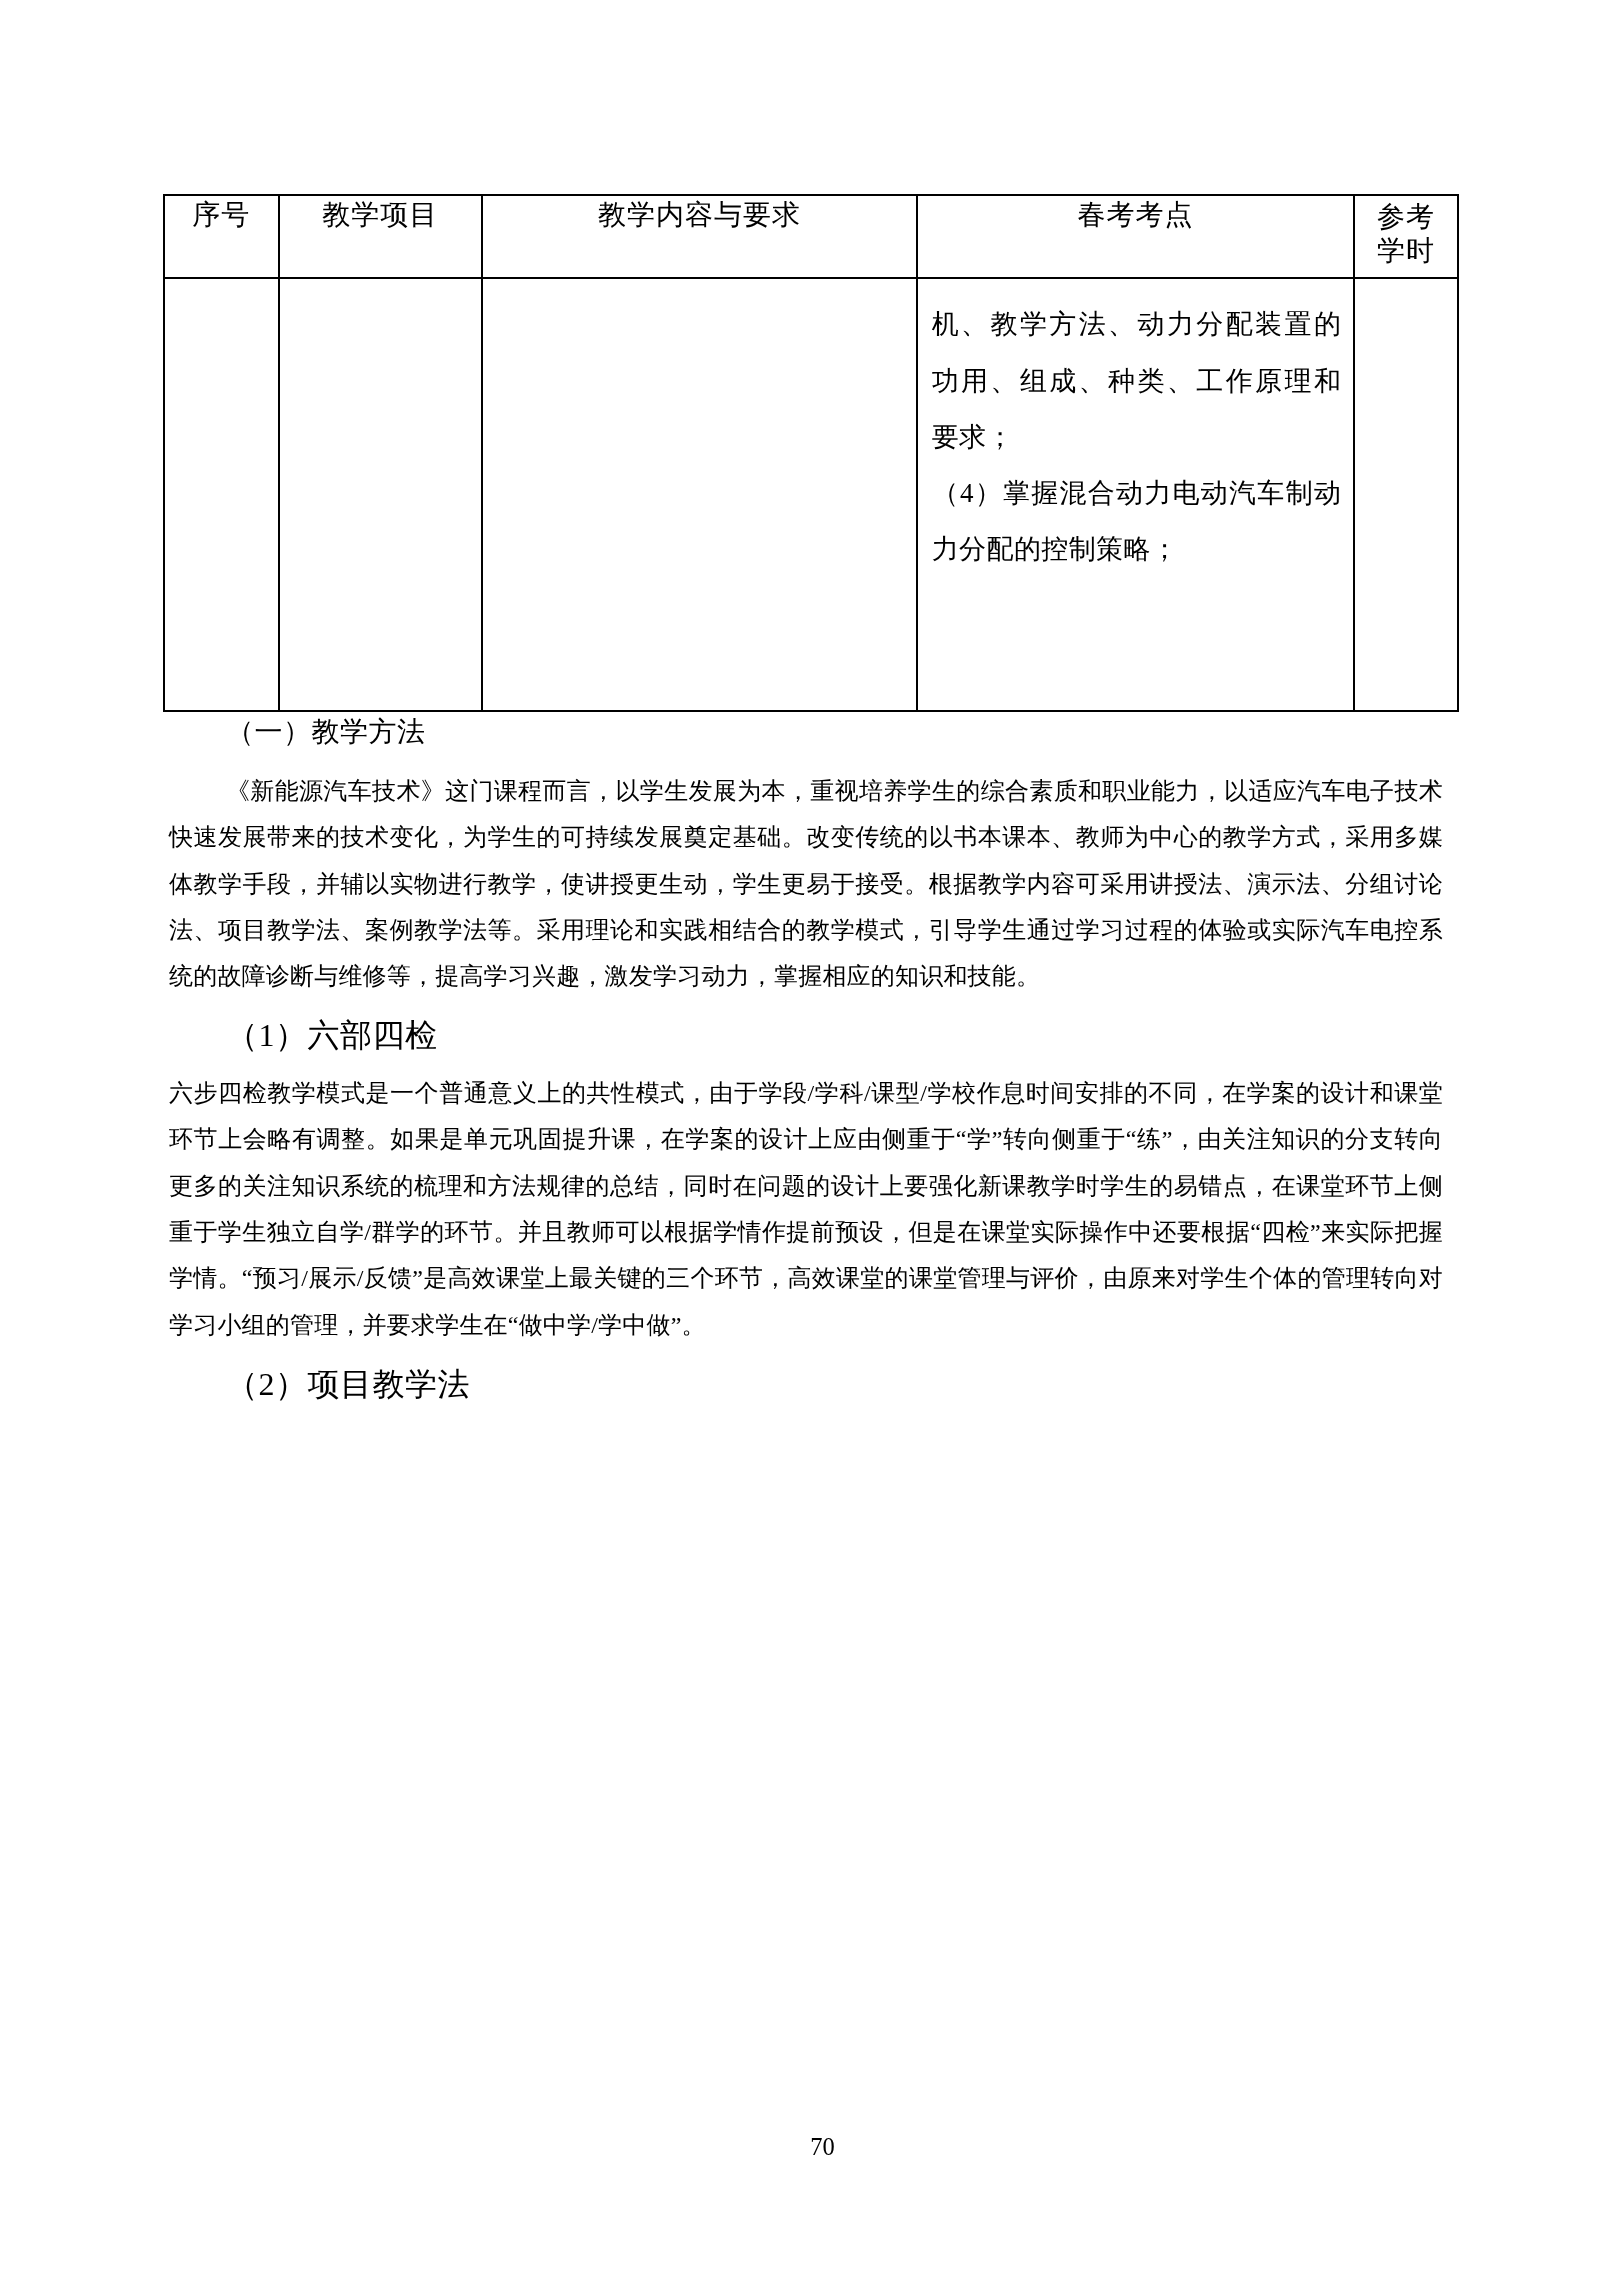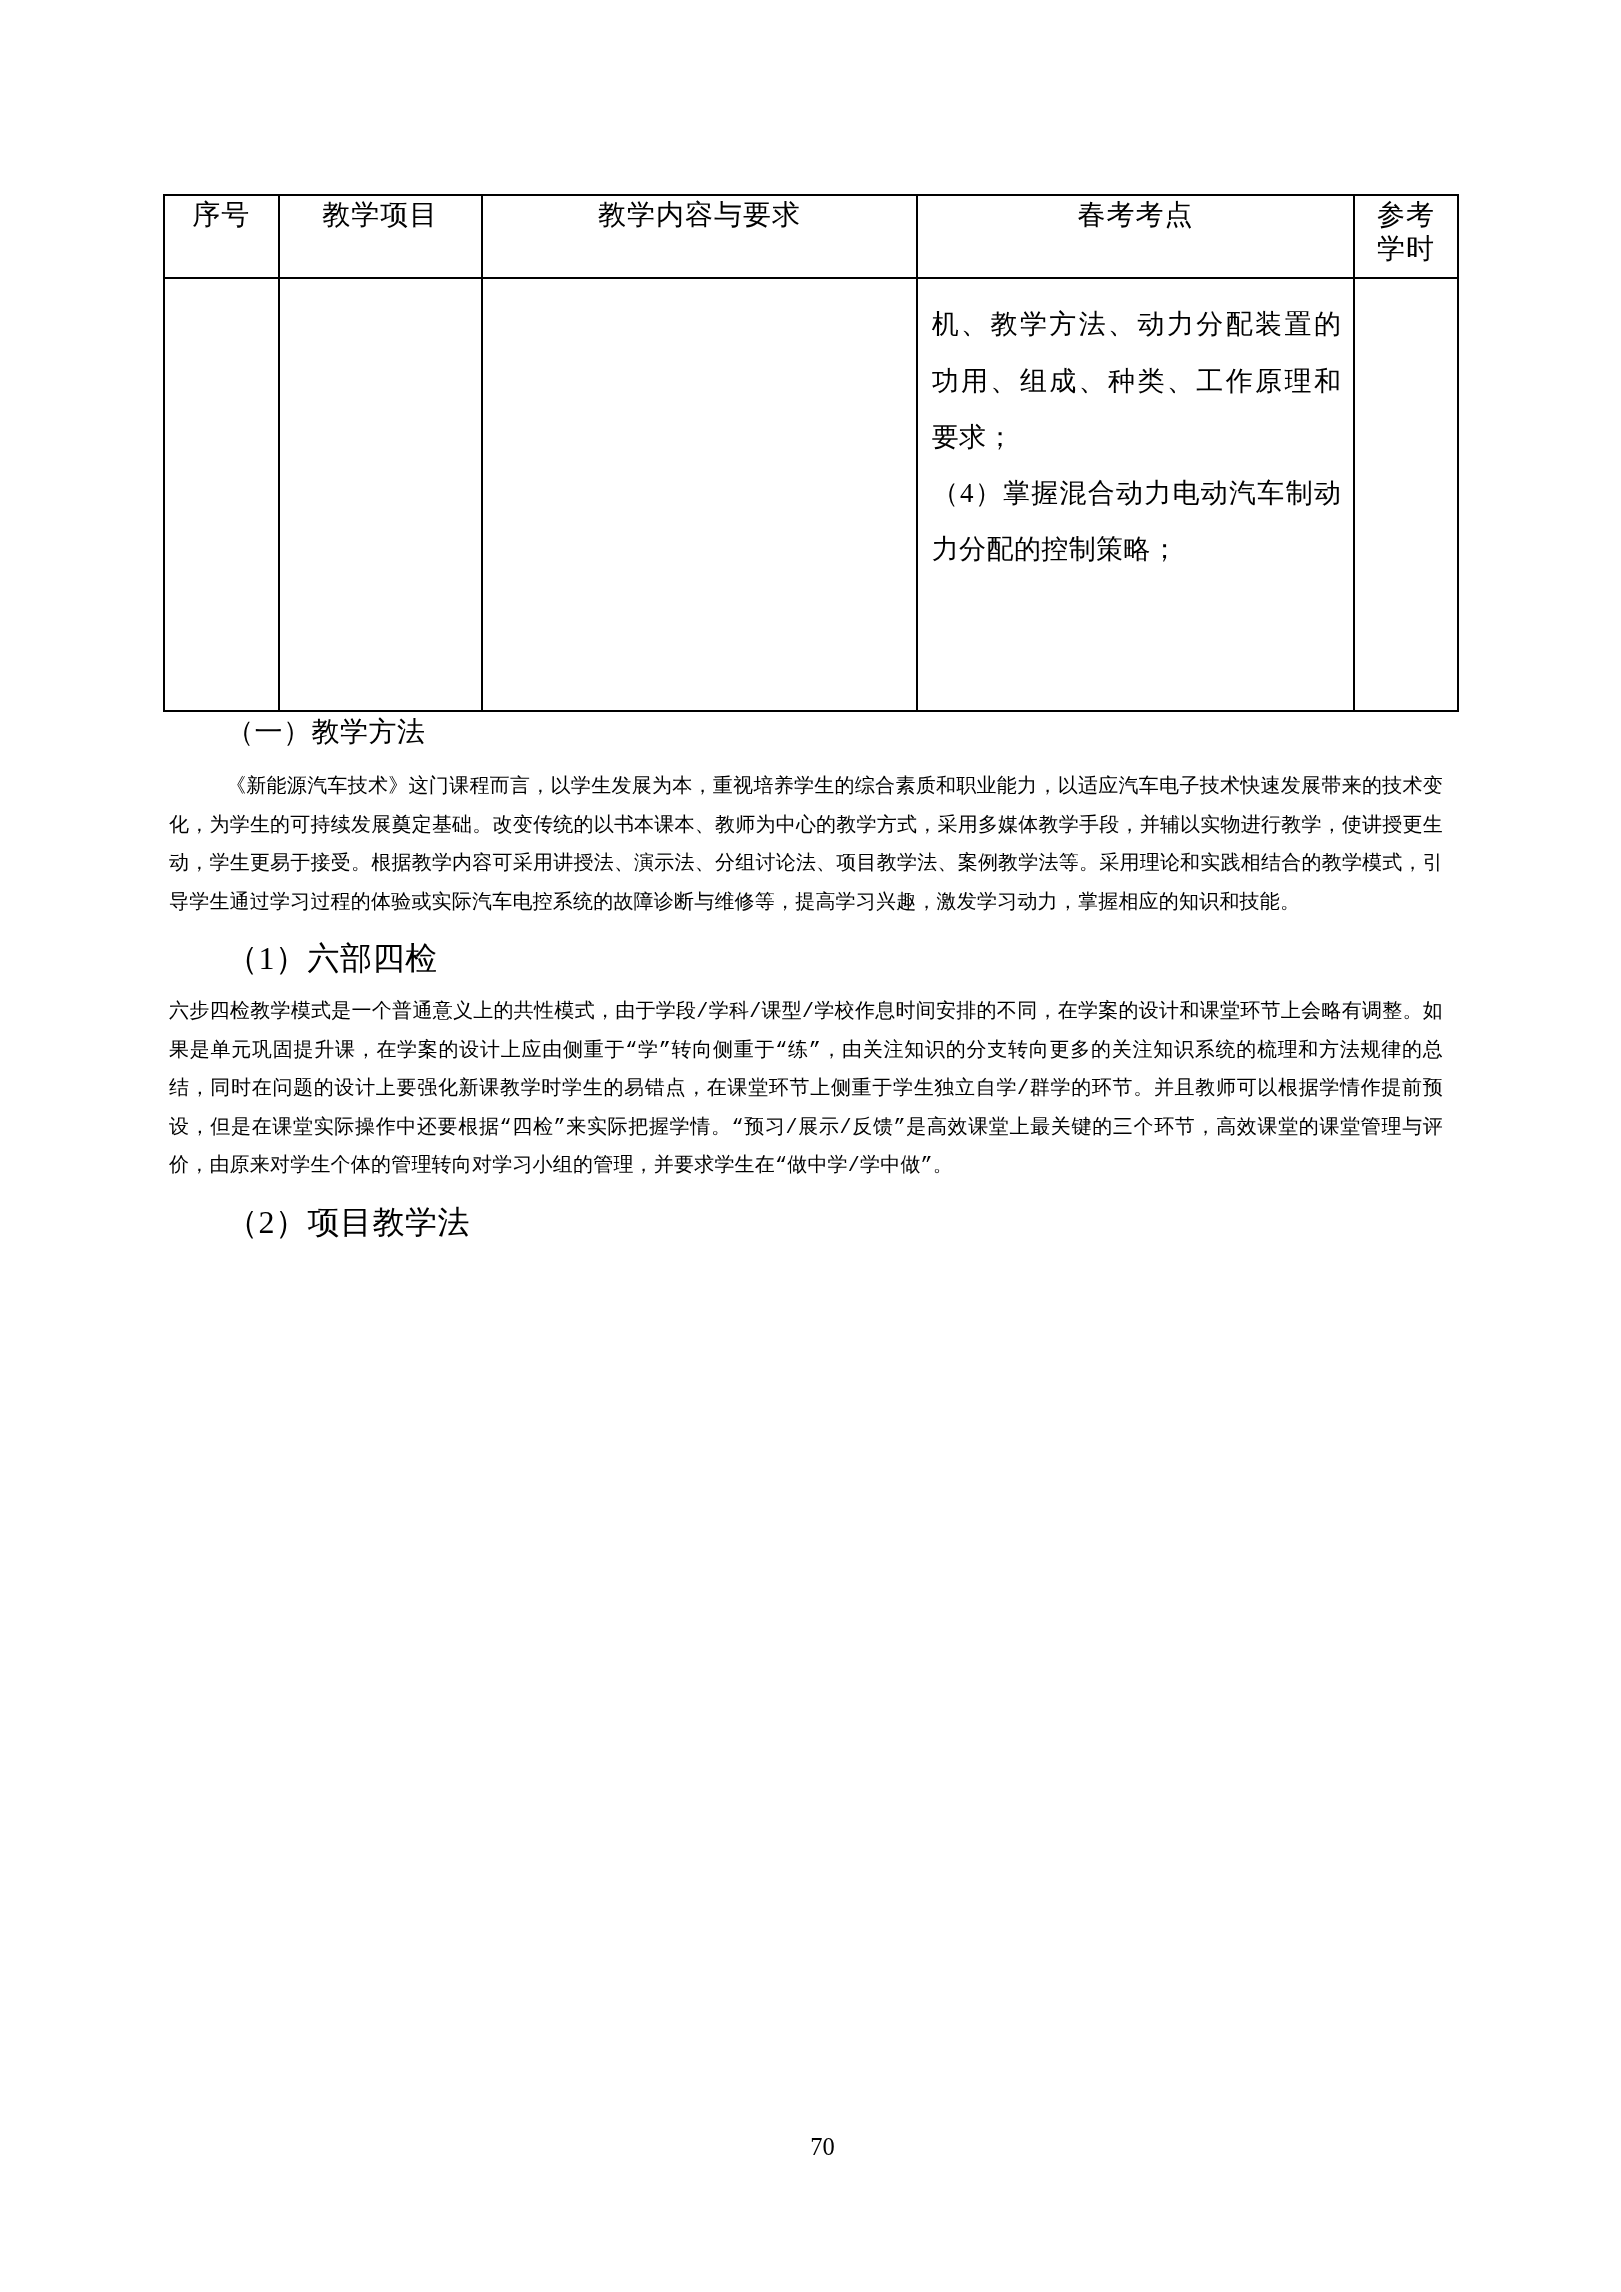--- a/index.html
+++ b/index.html
@@ -49,21 +49,21 @@
   .col-content  { width: 402px; }
   .col-point    { width: 404px; }
   .col-hours    { width: 96px; }
 
   thead td {
     height: 73px;
     text-align: center;
     vertical-align: middle;
     font-size: 28px;
     letter-spacing: 1px;
-    font-family: Liberation Mono, monospace;
+    font-family: Liberation Serif, serif;
     font-weight: 600;
     margin-top: 20px;
   }
   thead td.vertical-head {
     line-height: 1.22;
     padding: 3.9px 0;
   }
   thead td.vertical-head span {
     display: block;
   }
@@ -104,27 +104,26 @@
   }
   .sub-heading {
     font-size: 28px;
     margin: 0 0 9.8px 0;
     padding-left: 57px;
     line-height: 1.72;
     letter-spacing: 0.5px;
     font-family: Liberation Mono, monospace;
   }
   .para {
-    font-size: 20px;
+    font-size: 24px;
     line-height: 1.93;
     margin: 0 0 5.9px 0;
     text-align: justify;
     text-justify: inter-ideograph;
     letter-spacing: 0.2px;
-    font-family: Liberation Mono, monospace;
   }
   .para.first-indent {
     text-indent: 57px;
   }
   .para.no-indent {
     text-indent: 0;
   }
   .label-item {
     font-size: 32px;
     line-height: 1.9;

